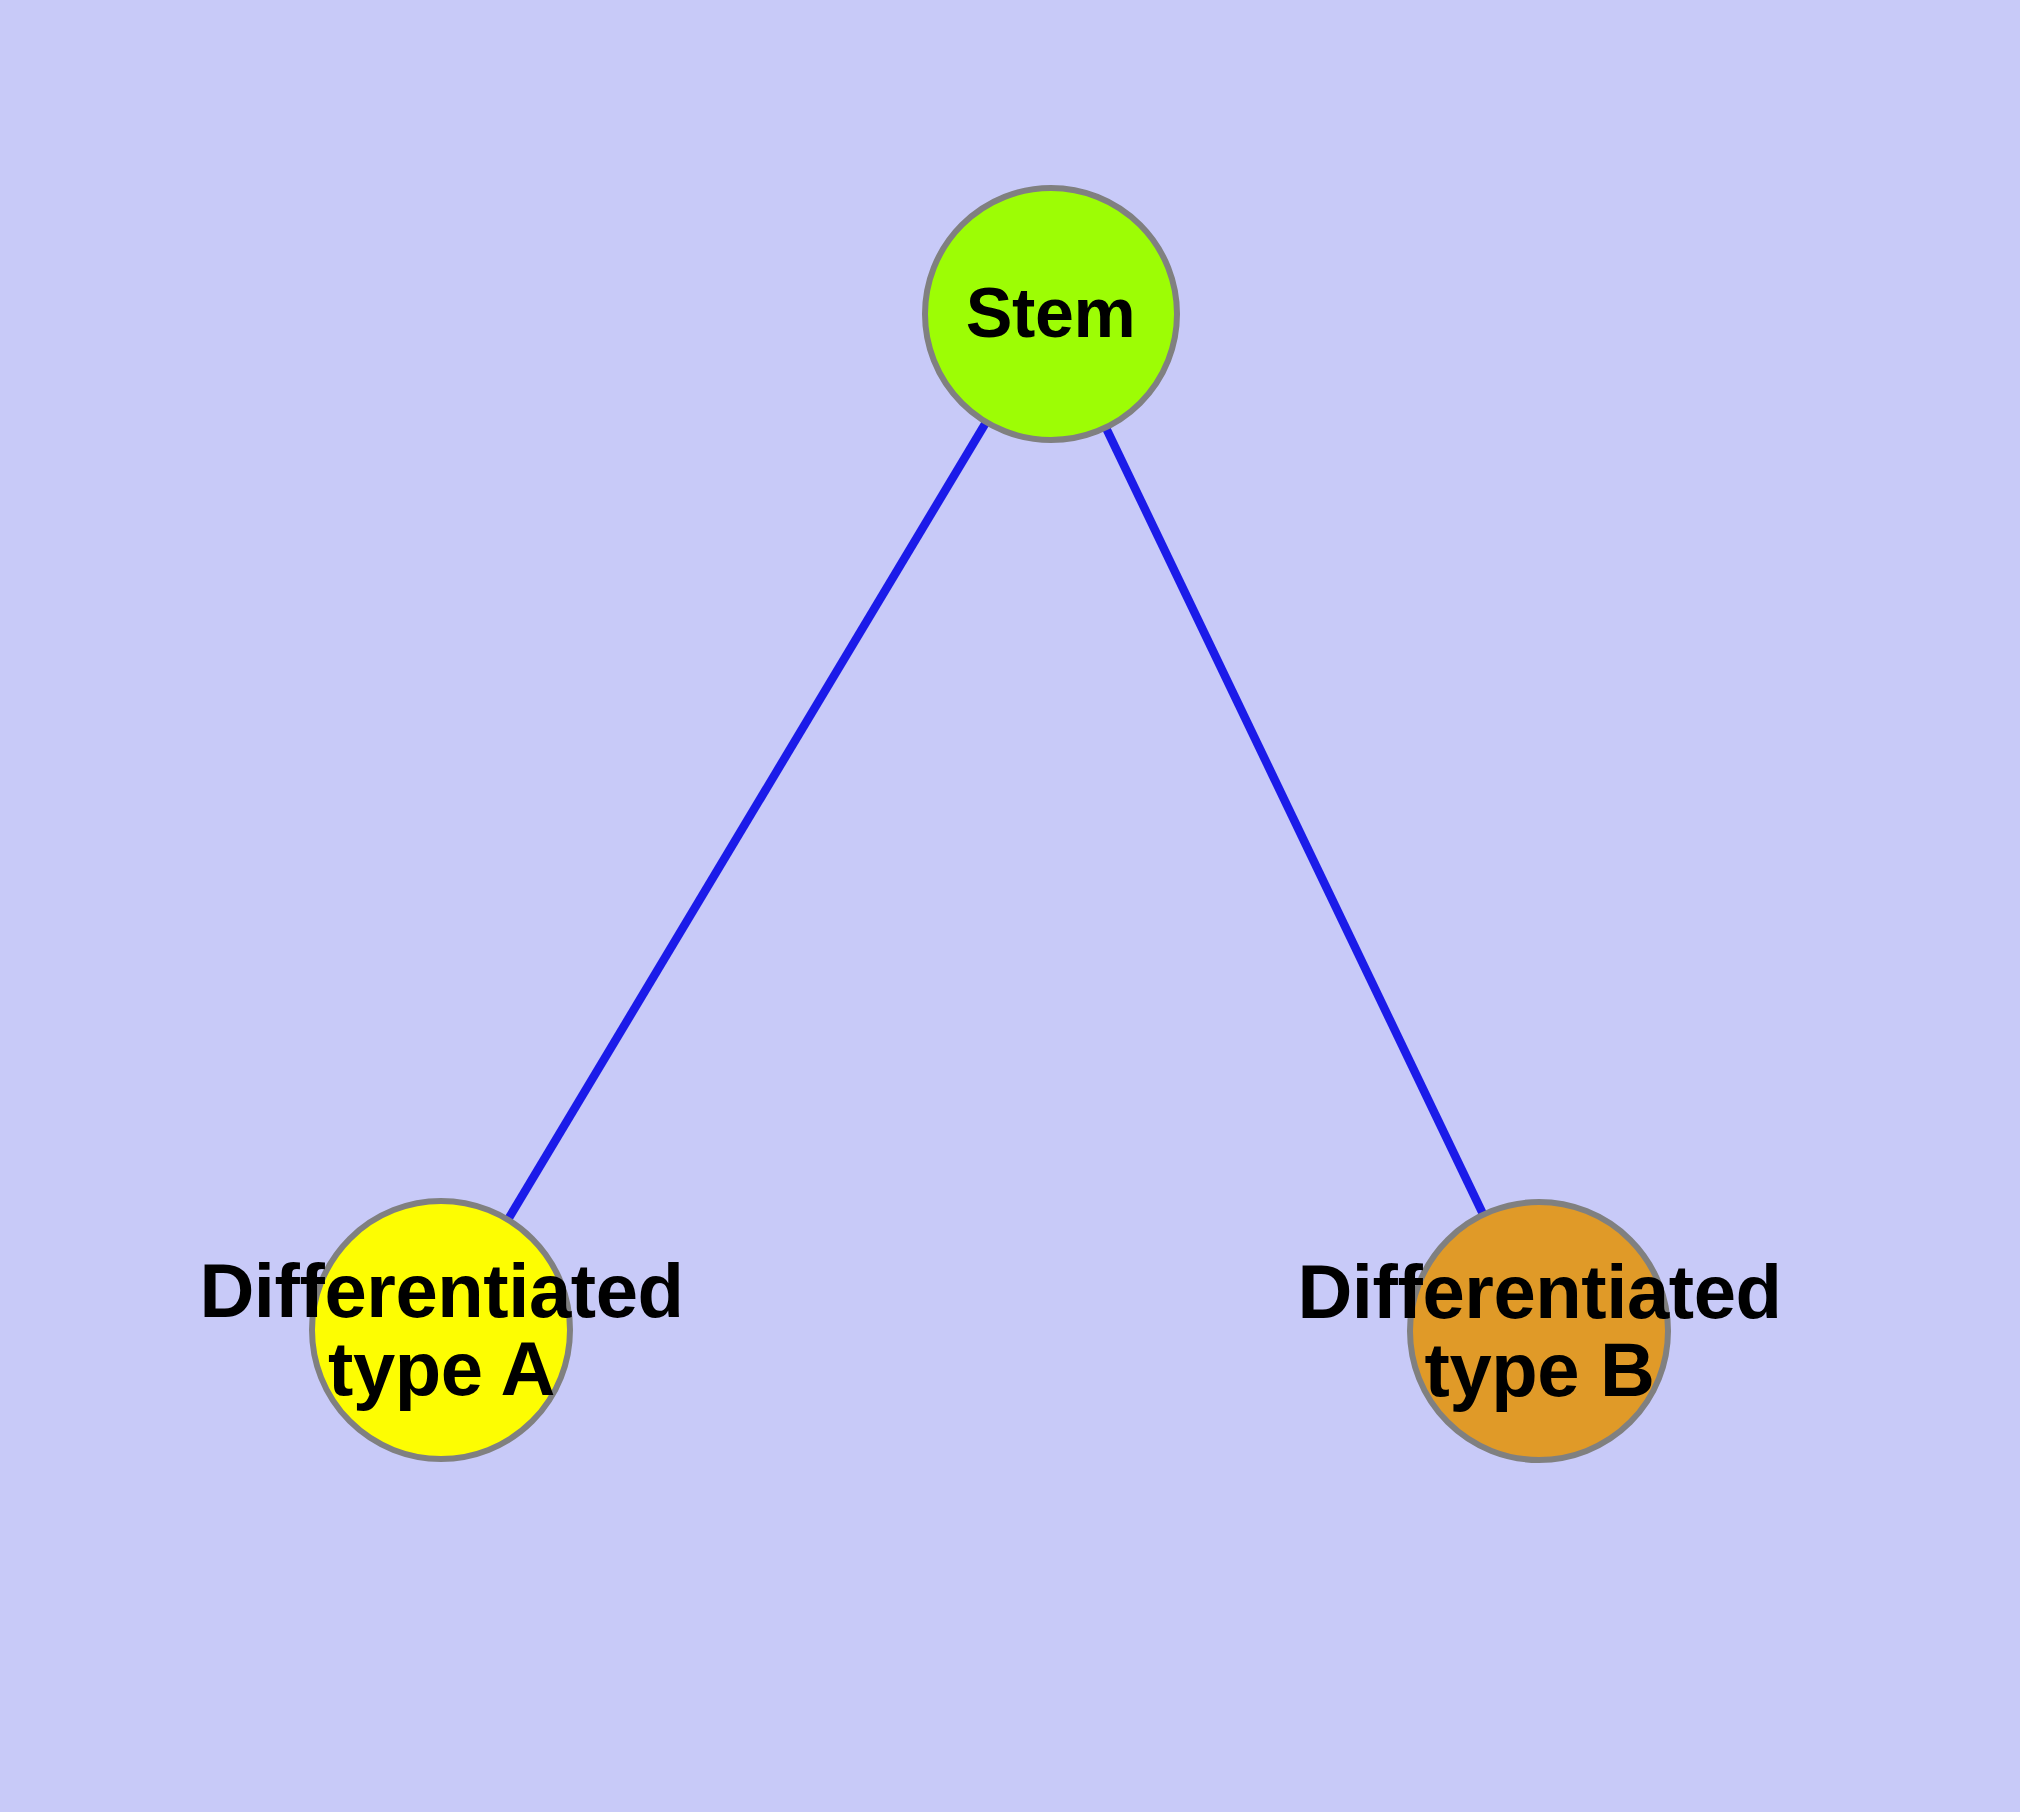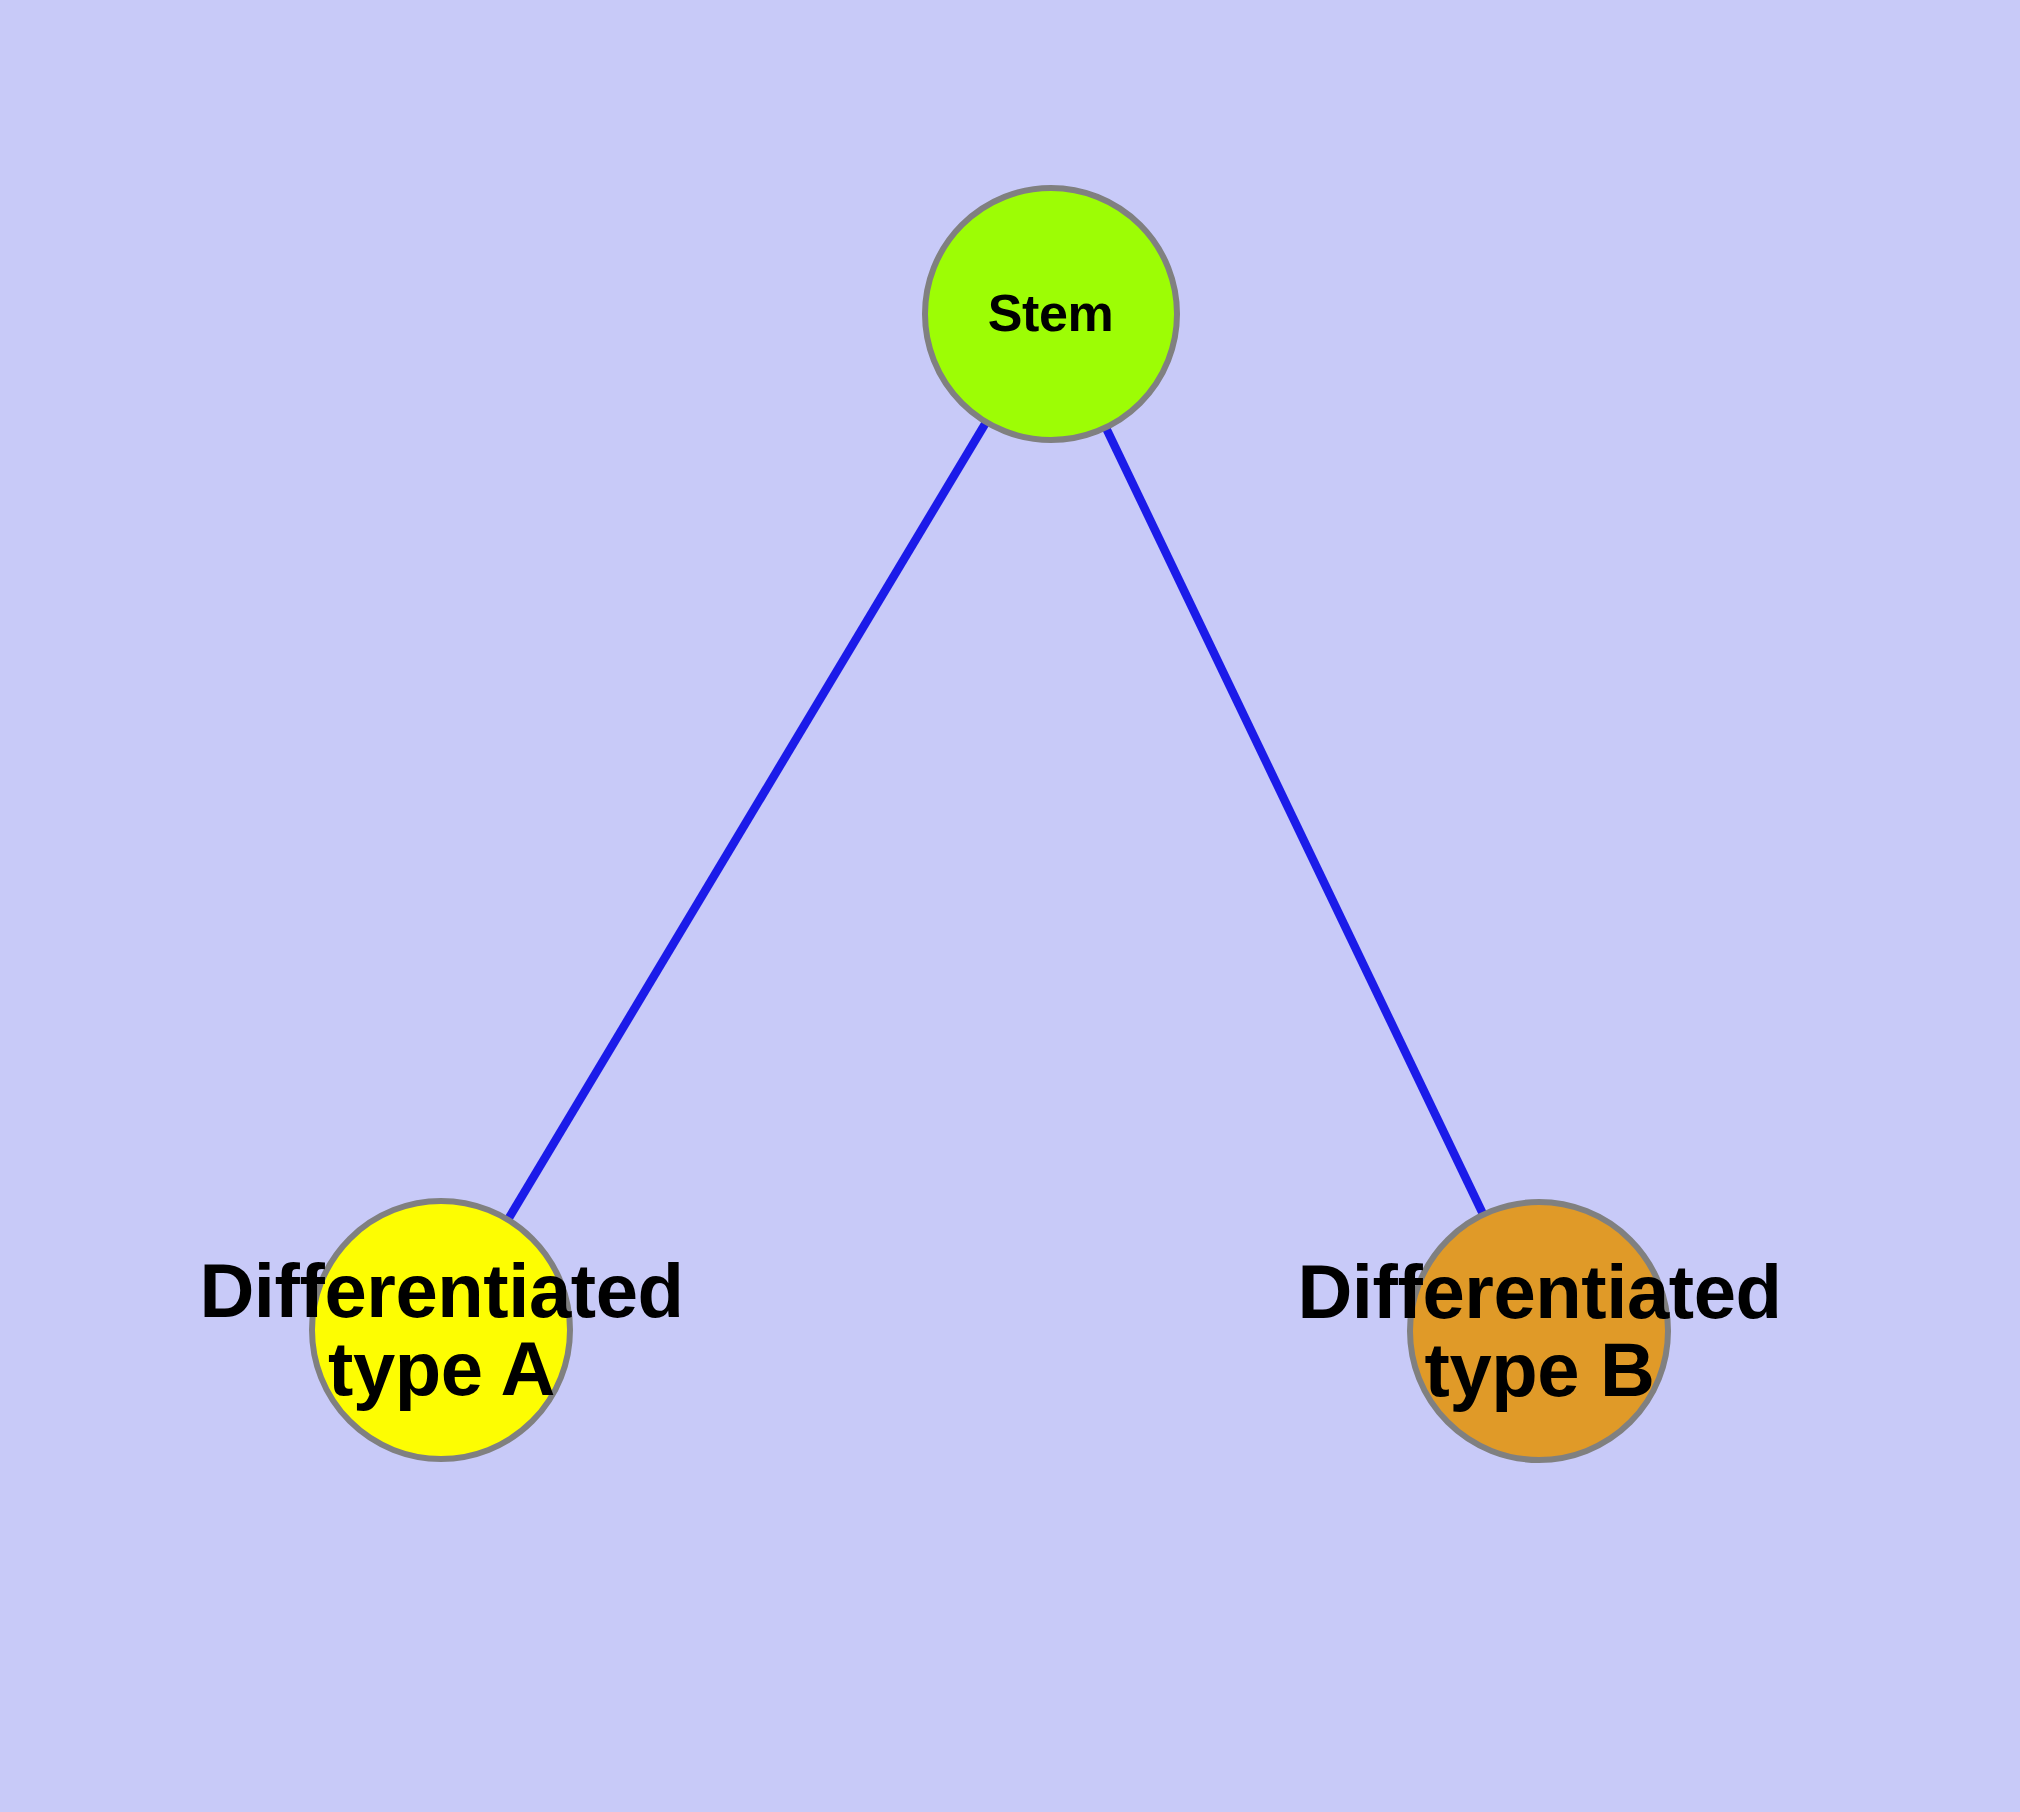--- a/index.html
+++ b/index.html
@@ -57,21 +57,21 @@
   .node-label {
     position: absolute;
     text-align: center;
     color: #000000;
     font-weight: bold;
     line-height: 1.02;
     white-space: pre;
     letter-spacing: -0.4px;
     pointer-events: auto;
   }
-  .label-stem      { font-size: 52px; }
+  .label-stem      { font-size: 70px; }
   .label-diff      { font-size: 76px; }
 </style>
 </head>
 <body>
 
 <div id="canvas" style="width: 2021px; height: 1812px; background: rgb(200, 202, 248);">
 
   <div class="bg-plate" style="background: rgb(200, 202, 248);"></div>
 
   <svg class="edge-layer" viewBox="0 0 2384 2138" preserveAspectRatio="none" xmlns="http://www.w3.org/2000/svg">

